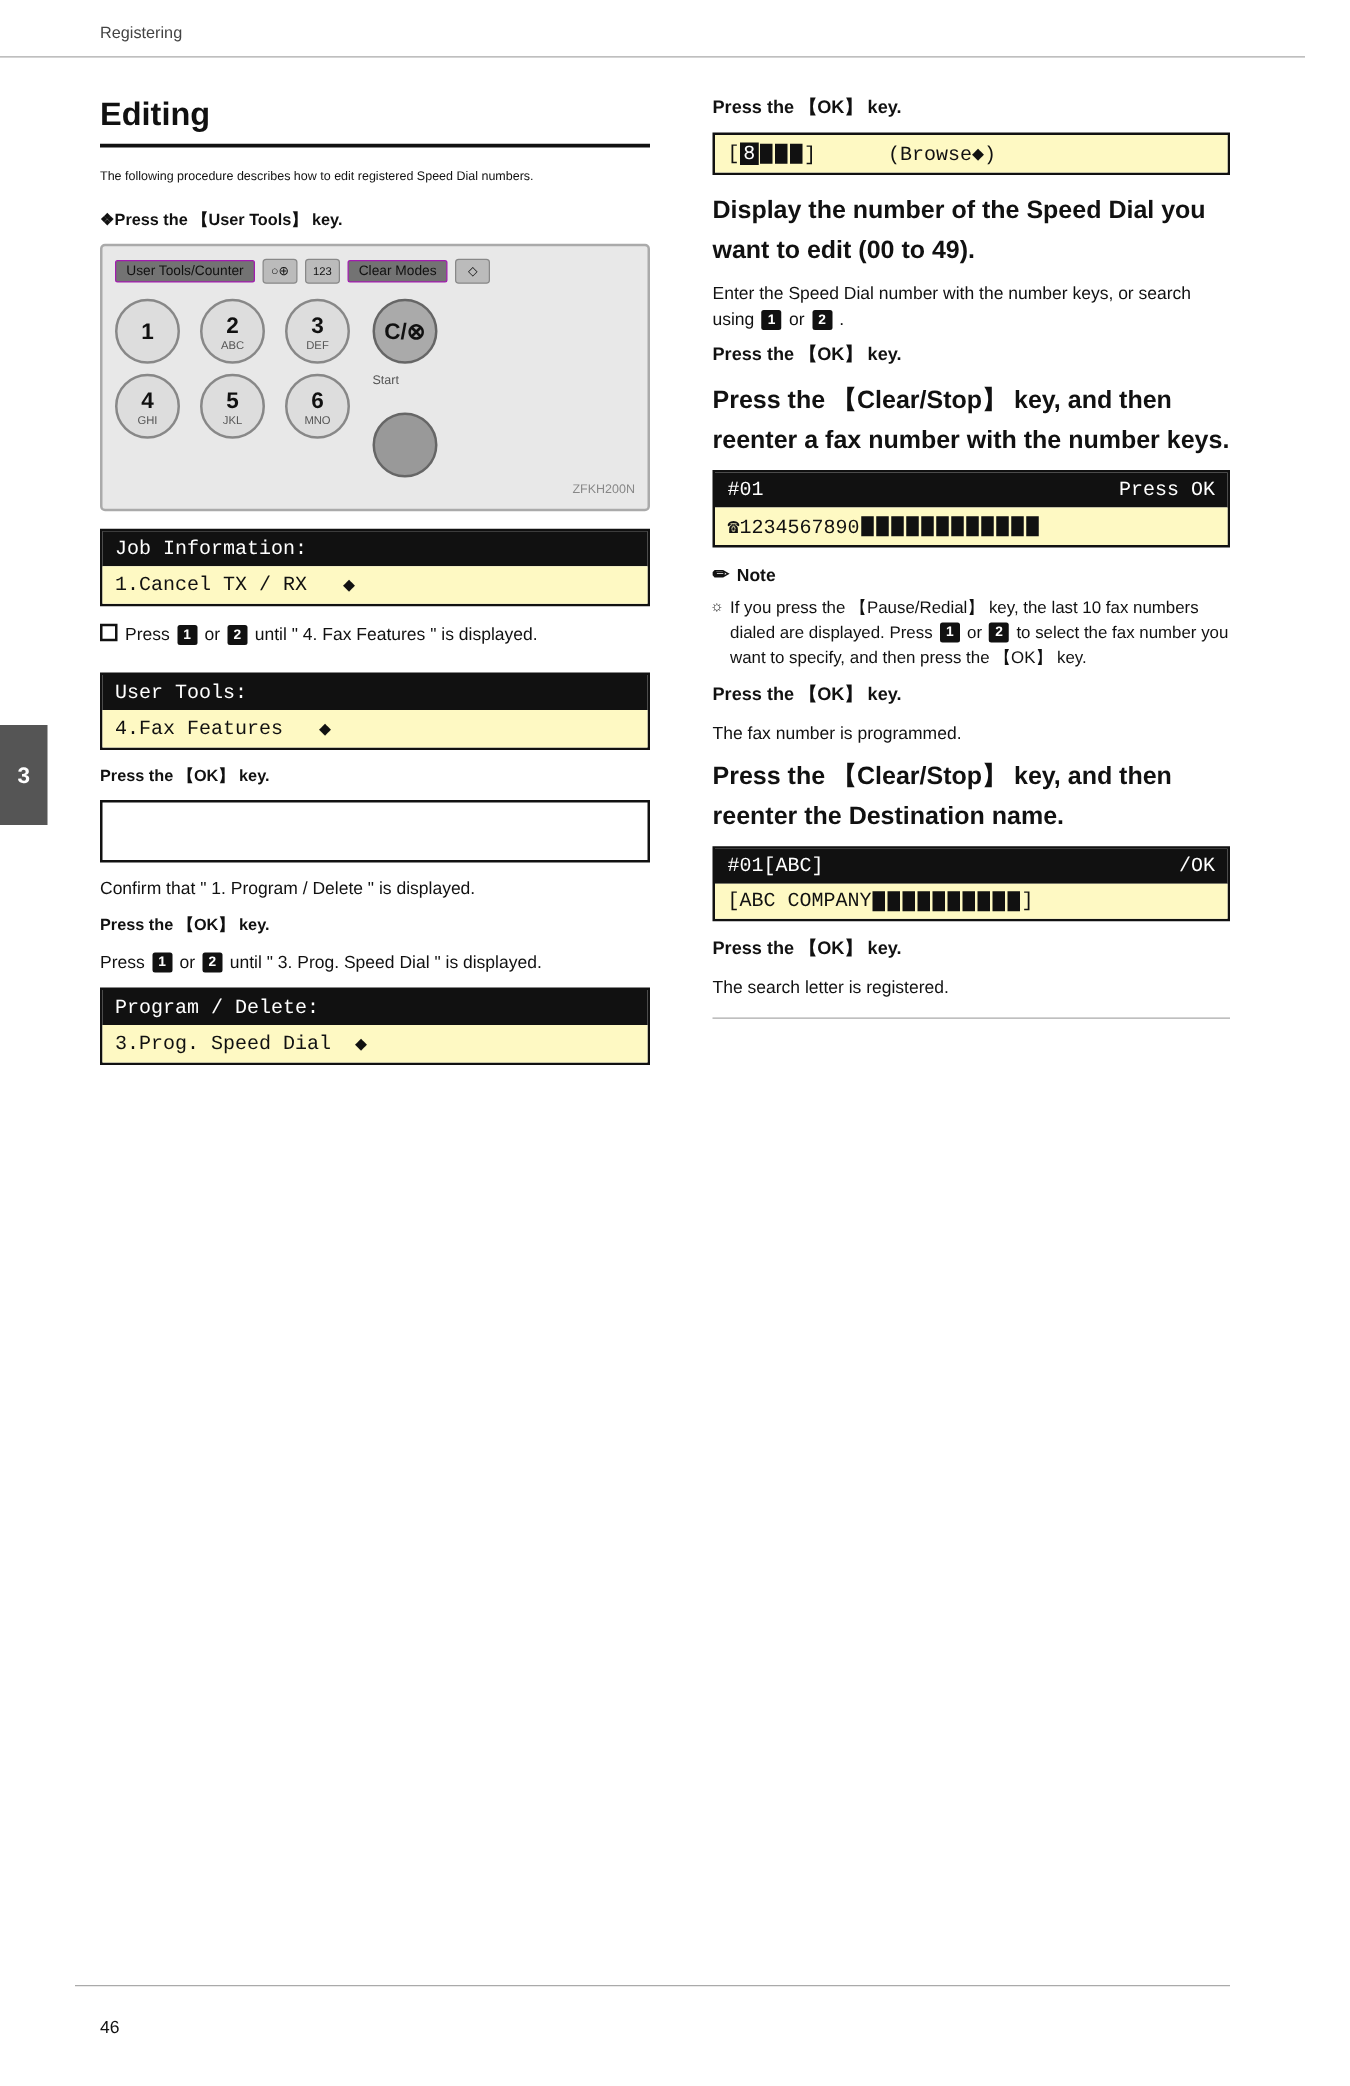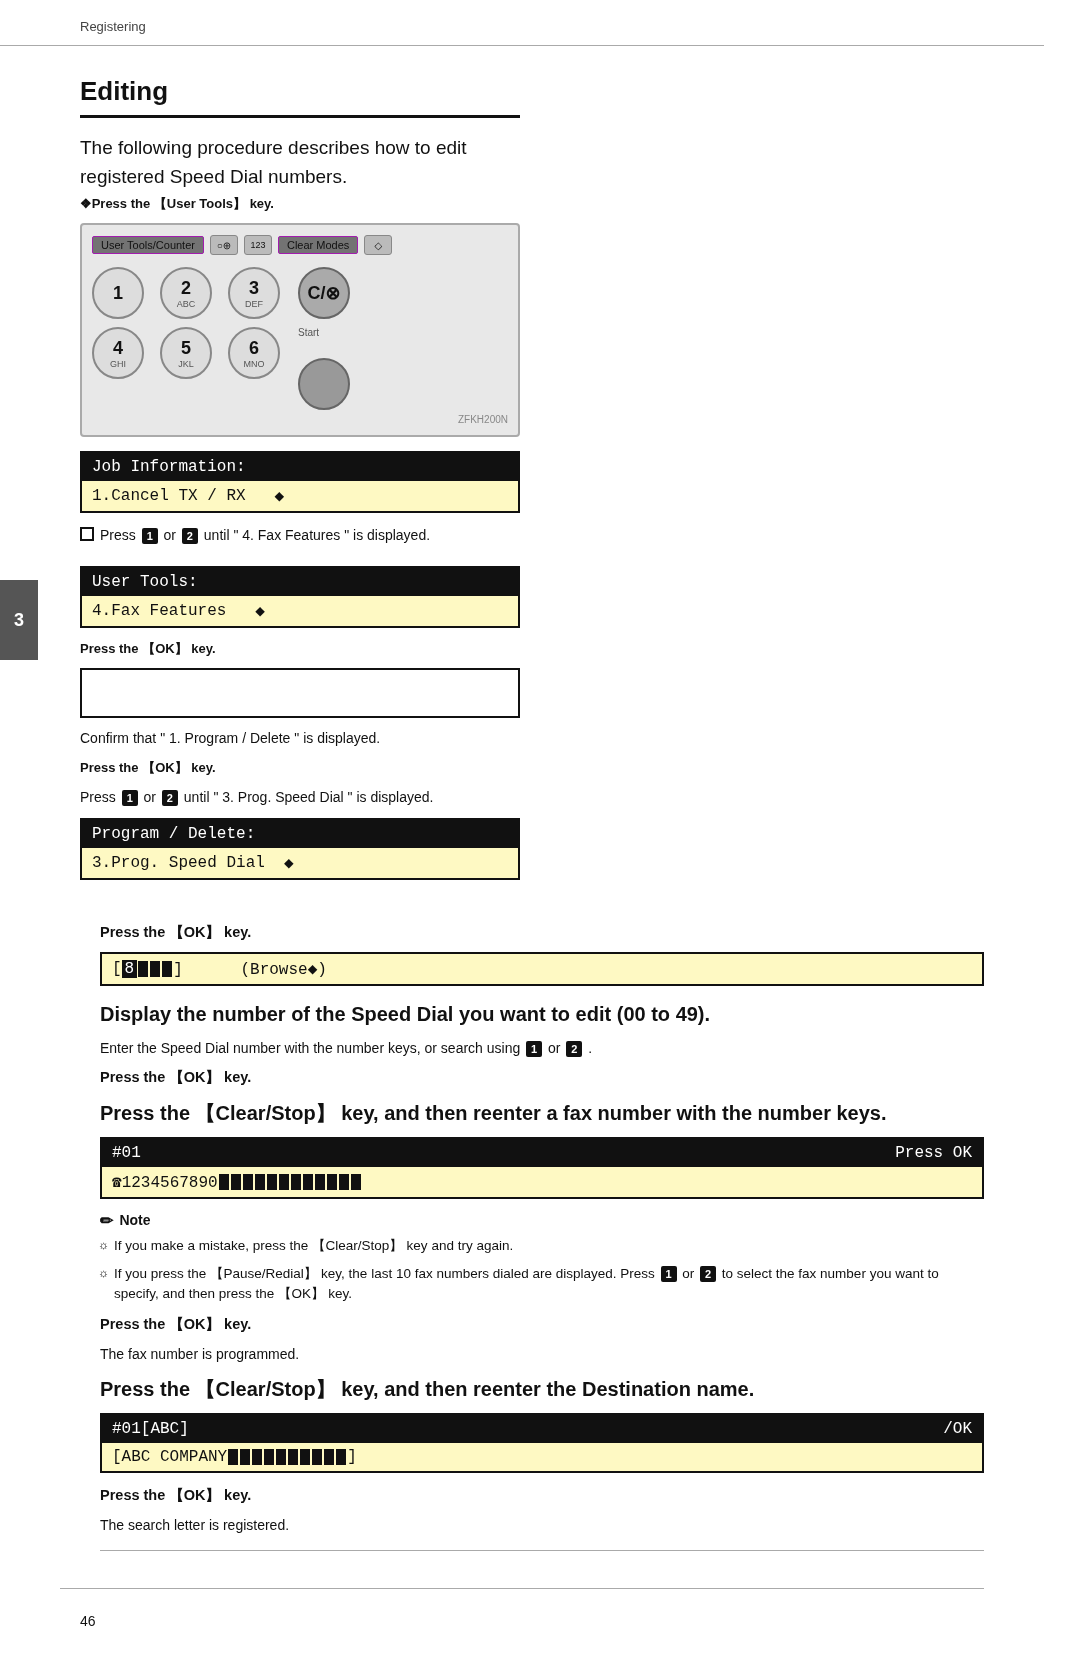--- a/index.html
+++ b/index.html
@@ -47,21 +47,20 @@
     .side-tab-text {
       color: #fff;
       font-size: 18px;
       font-weight: bold;
       font-family: Arial, sans-serif;
     }
 
     
     .main-content {
       display: flex;
-      flex-direction: column;
       padding: 30px 60px 40px 80px;
       gap: 30px;
     }
 
     .left-column {
       width: 440px;
       flex-shrink: 0;
     }
 
     .right-column {
@@ -73,23 +72,23 @@
     .section-title {
       font-size: 26px;
       font-weight: bold;
       font-family: Arial, sans-serif;
       padding-bottom: 8px;
       border-bottom: 3px solid #111;
       margin-bottom: 16px;
     }
 
     .intro-text {
-      font-size: 19px;
+      font-size: 10px;
       line-height: 1.5;
-      margin-bottom: 4px;
+      margin-bottom: 18px;
       font-family: Arial, sans-serif;
     }
 
     
     .step-instruction {
       font-size: 13px;
       font-family: Liberation Sans, sans-serif;
       margin-bottom: 10px;
       font-weight: bold;
     }
@@ -509,23 +508,20 @@
           </span>
         </div>
       </div>
 
       <div class="note-section">
         <div class="note-title">
           <span class="pencil-icon">✏</span>
           <span>Note</span>
         </div>
         <div class="note-item">
-          If you make a mistake, press the 【Clear/Stop】 key and try again.
-        </div>
-        <div class="note-item">
           If you press the 【Pause/Redial】 key, the last 10 fax numbers dialed are displayed. Press
           <span class="num-btn-inline">1</span> or
           <span class="num-btn-inline">2</span>
           to select the fax number you want to specify, and then press the 【OK】 key.
         </div>
       </div>
 
       <p class="right-step-label">Press the 【OK】 key.</p>
 
       <p class="right-step-text">The fax number is programmed.</p>

